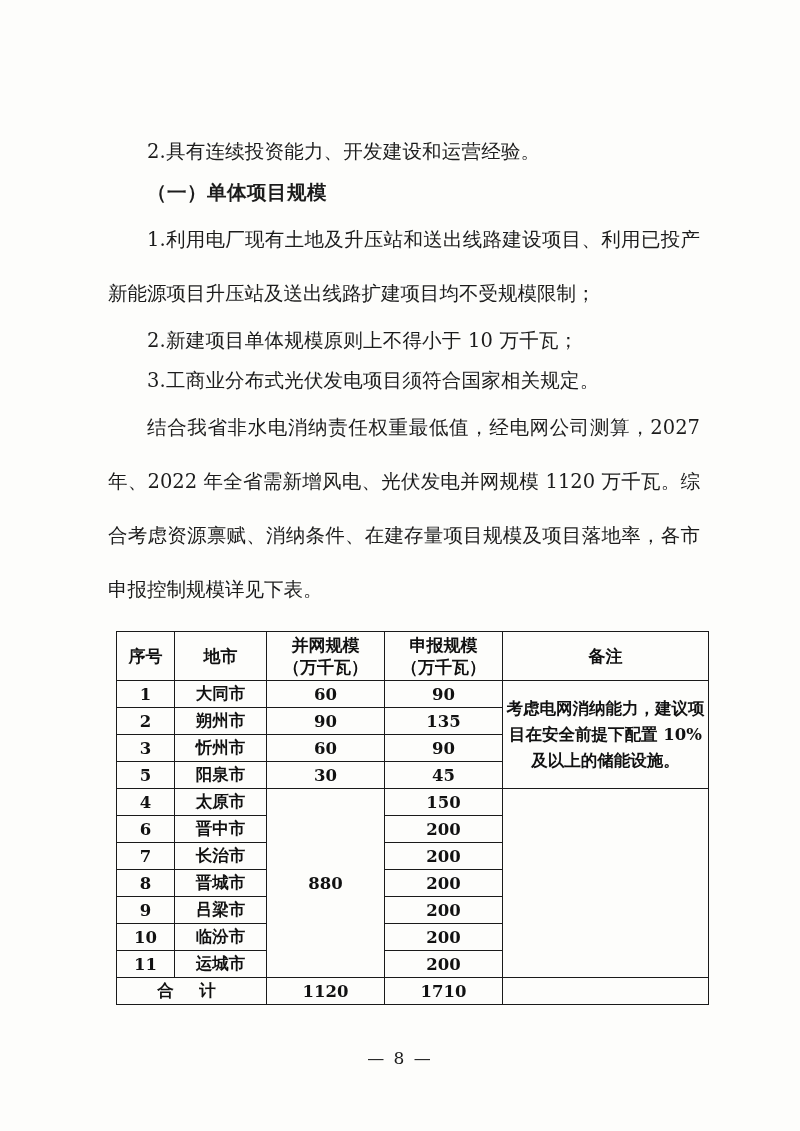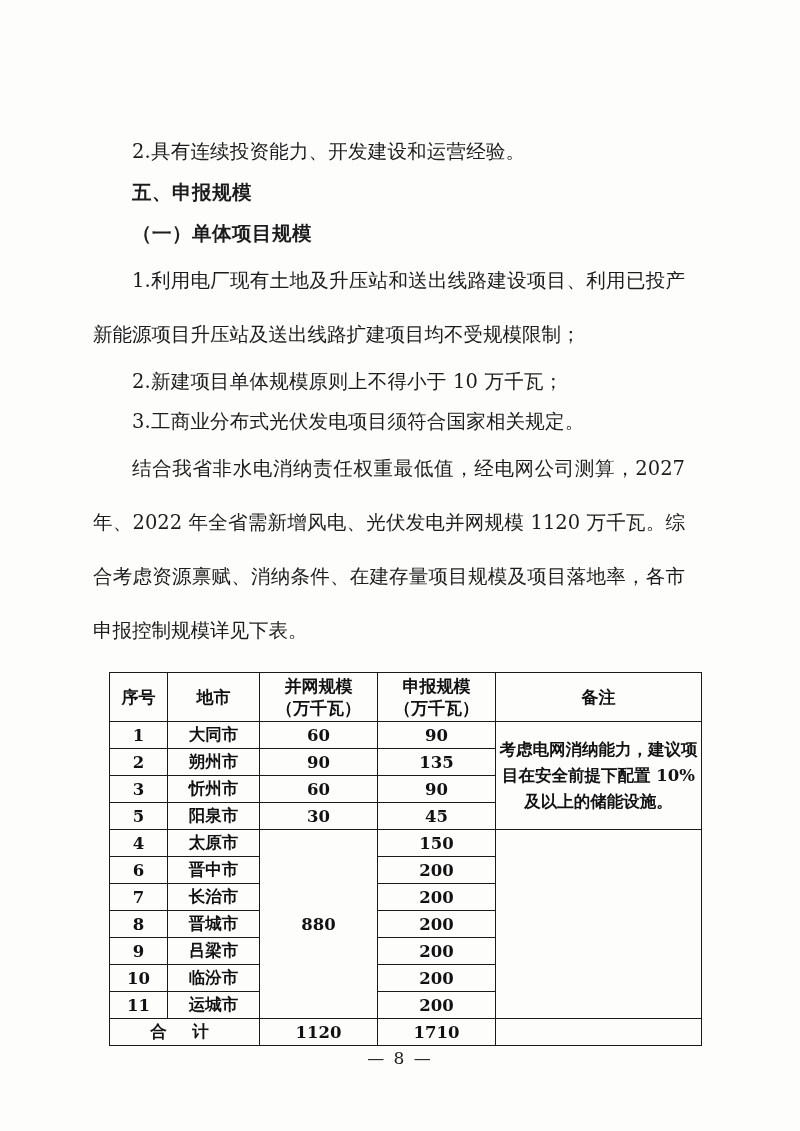--- a/index.html
+++ b/index.html
@@ -15,21 +15,21 @@
     color: #1c1c1c;
     overflow: hidden;
   }
   .page {
     position: absolute;
     inset: 0;
     background: #fdfdfb;
   }
   .content {
     position: absolute;
-    left: 93px;
+    left: 108px;
     top: 132px;
     width: 592px;
   }
   .para {
     font-size: 19.5px;
     line-height: 40px;
     letter-spacing: 0.2px;
     margin: 0;
     text-indent: 2em;
     text-align: justify;
@@ -55,21 +55,21 @@
   }
   .block-para {
     font-size: 19.5px;
     line-height: 54px;
     margin: 0;
     text-align: justify;
     text-indent: 2em;
   }
   .table-wrap {
     margin-top: 14px;
-    margin-left: 16px;
+    margin-left: 8px;
     width: 592px;
   }
   table.data {
     border-collapse: collapse;
     width: 592px;
     table-layout: fixed;
   }
   table.data td, table.data th {
     border: 1px solid #1a1a1a;
     text-align: center;
@@ -121,21 +121,20 @@
   }
 </style>
 </head>
 <body>
 
 <div class="page">
   <div class="content">
 
     <p class="para">2.具有连续投资能力、开发建设和运营经验。</p>
 
-    <p class="heading">五、申报规模</p>
 
     <p class="heading-sub">（一）单体项目规模</p>
 
     <p class="block-para">1.利用电厂现有土地及升压站和送出线路建设项目、利用已投产新能源项目升压站及送出线路扩建项目均不受规模限制；</p>
 
     <p class="para">2.新建项目单体规模原则上不得小于 10 万千瓦；</p>
 
     <p class="para">3.工商业分布式光伏发电项目须符合国家相关规定。</p>
 
 

